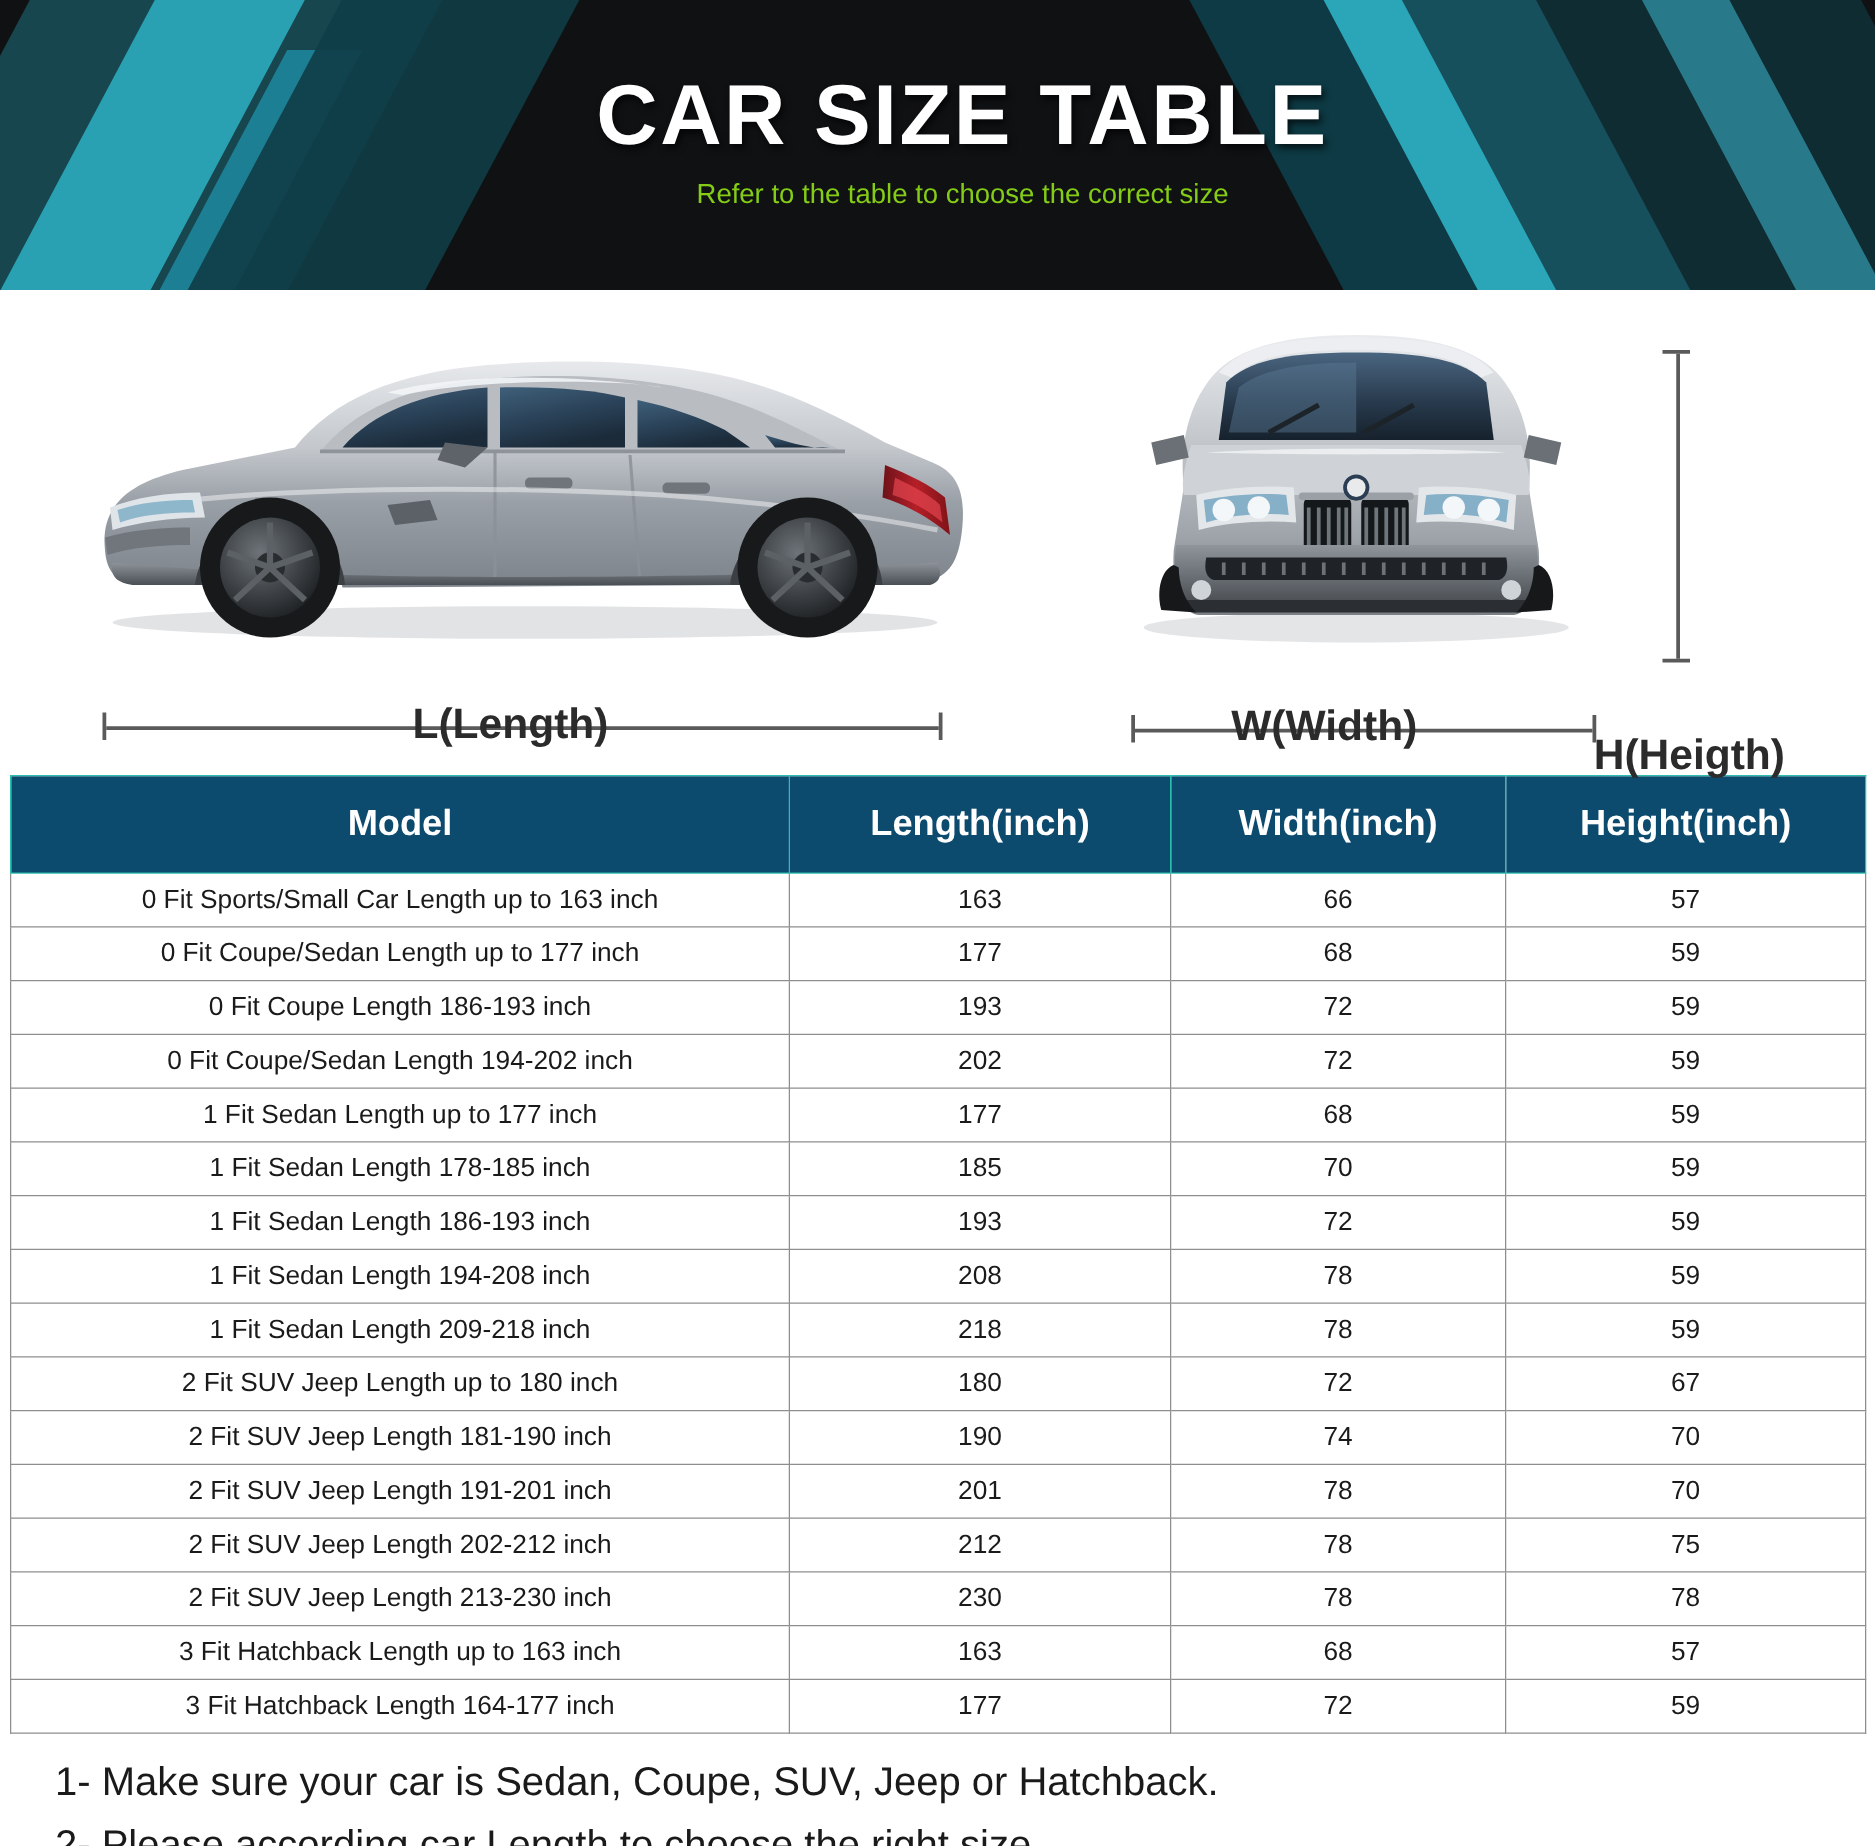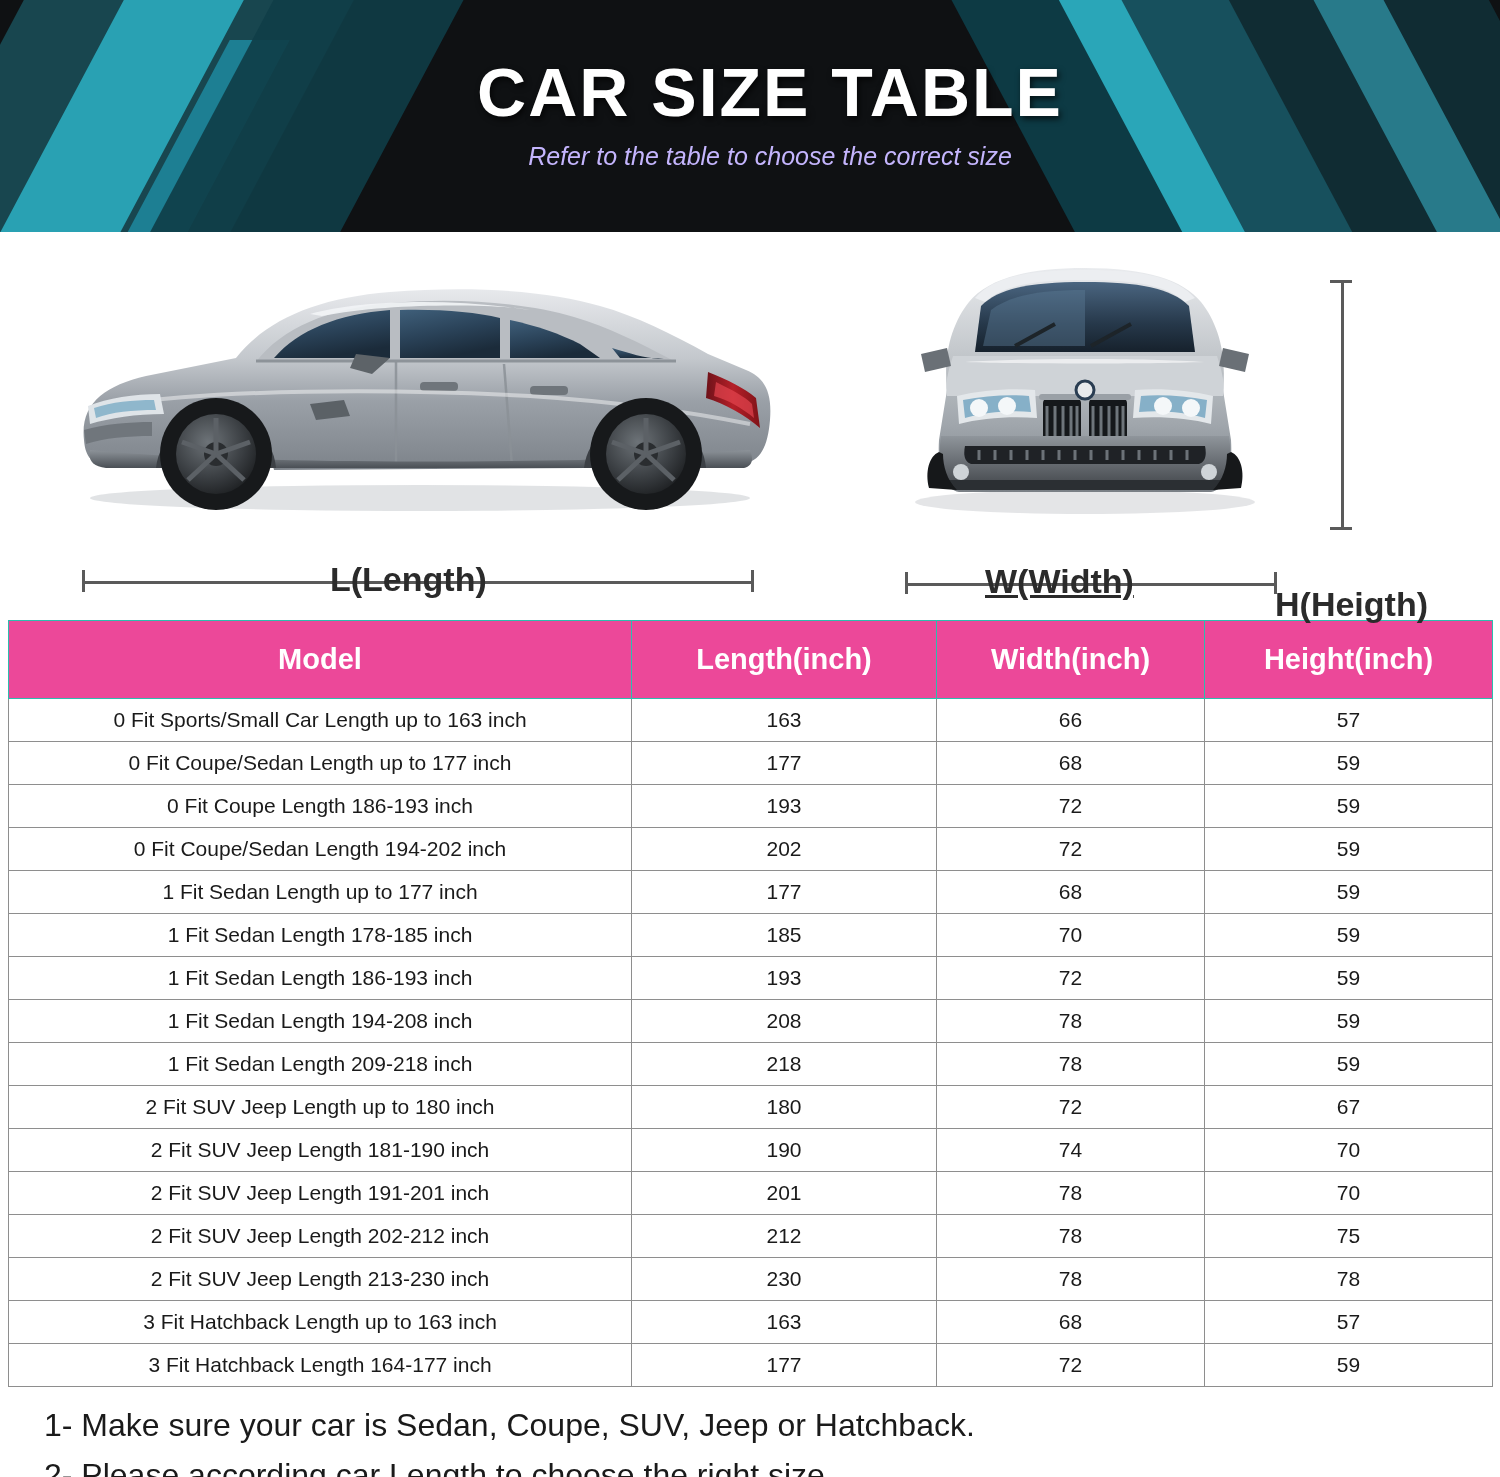--- a/index.html
+++ b/index.html
@@ -79,26 +79,25 @@
   .hdr-title {
     color: #ffffff;
     font-size: 68px;
     font-weight: bold;
     letter-spacing: 2px;
     line-height: 1;
     margin: 0;
     text-shadow: 2px 3px 6px rgba(0,0,0,.7);
   }
   .hdr-sub {
-    color: #c4b5fd;
-    font-size: 25px;
+    color: #84cc16;
+    font-size: 22px;
     font-weight: normal;
     margin: 18px 0 0 0;
     line-height: 1;
-    font-style: italic;
   }
 
   
   .diagram {
     position: relative;
     width: 1500px;
     height: 388px;
     background: #ffffff;
     padding-left: 34px;
   }
@@ -120,21 +119,21 @@
   }
 
   .dim-label {
     position: absolute;
     font-size: 34px;
     font-weight: bold;
     color: #2b2b2b;
     white-space: nowrap;
   }
   .lbl-L { left: 330px; top: 328px; }
-  .lbl-W { left: 985px; top: 330px; text-decoration: underline; }
+  .lbl-W { left: 985px; top: 330px; }
   .lbl-H { left: 1275px; top: 353px; }
 
   .arrow-h {
     position: absolute;
     height: 22px;
     border-left: 3px solid #5a5a5a;
     border-right: 3px solid #5a5a5a;
   }
   .arrow-h::before {
     content: "";
@@ -173,21 +172,21 @@
     border: 1px solid #8e8e8e;
     text-align: center;
     font-size: 21px;
     color: #1a1a1a;
     height: 43px;
     padding: 0 4px;
     white-space: nowrap;
     overflow: hidden;
   }
   table.size-table thead th {
-    background: #ec4899;
+    background: #0c4a6e;
     color: #ffffff;
     font-size: 29px;
     font-weight: bold;
     height: 78px;
     border-color: #2dbdae;
   }
   col.c-model { width: 623px; }
   col.c-len { width: 305px; }
   col.c-wid { width: 268px; }
   col.c-hei { width: 288px; }

